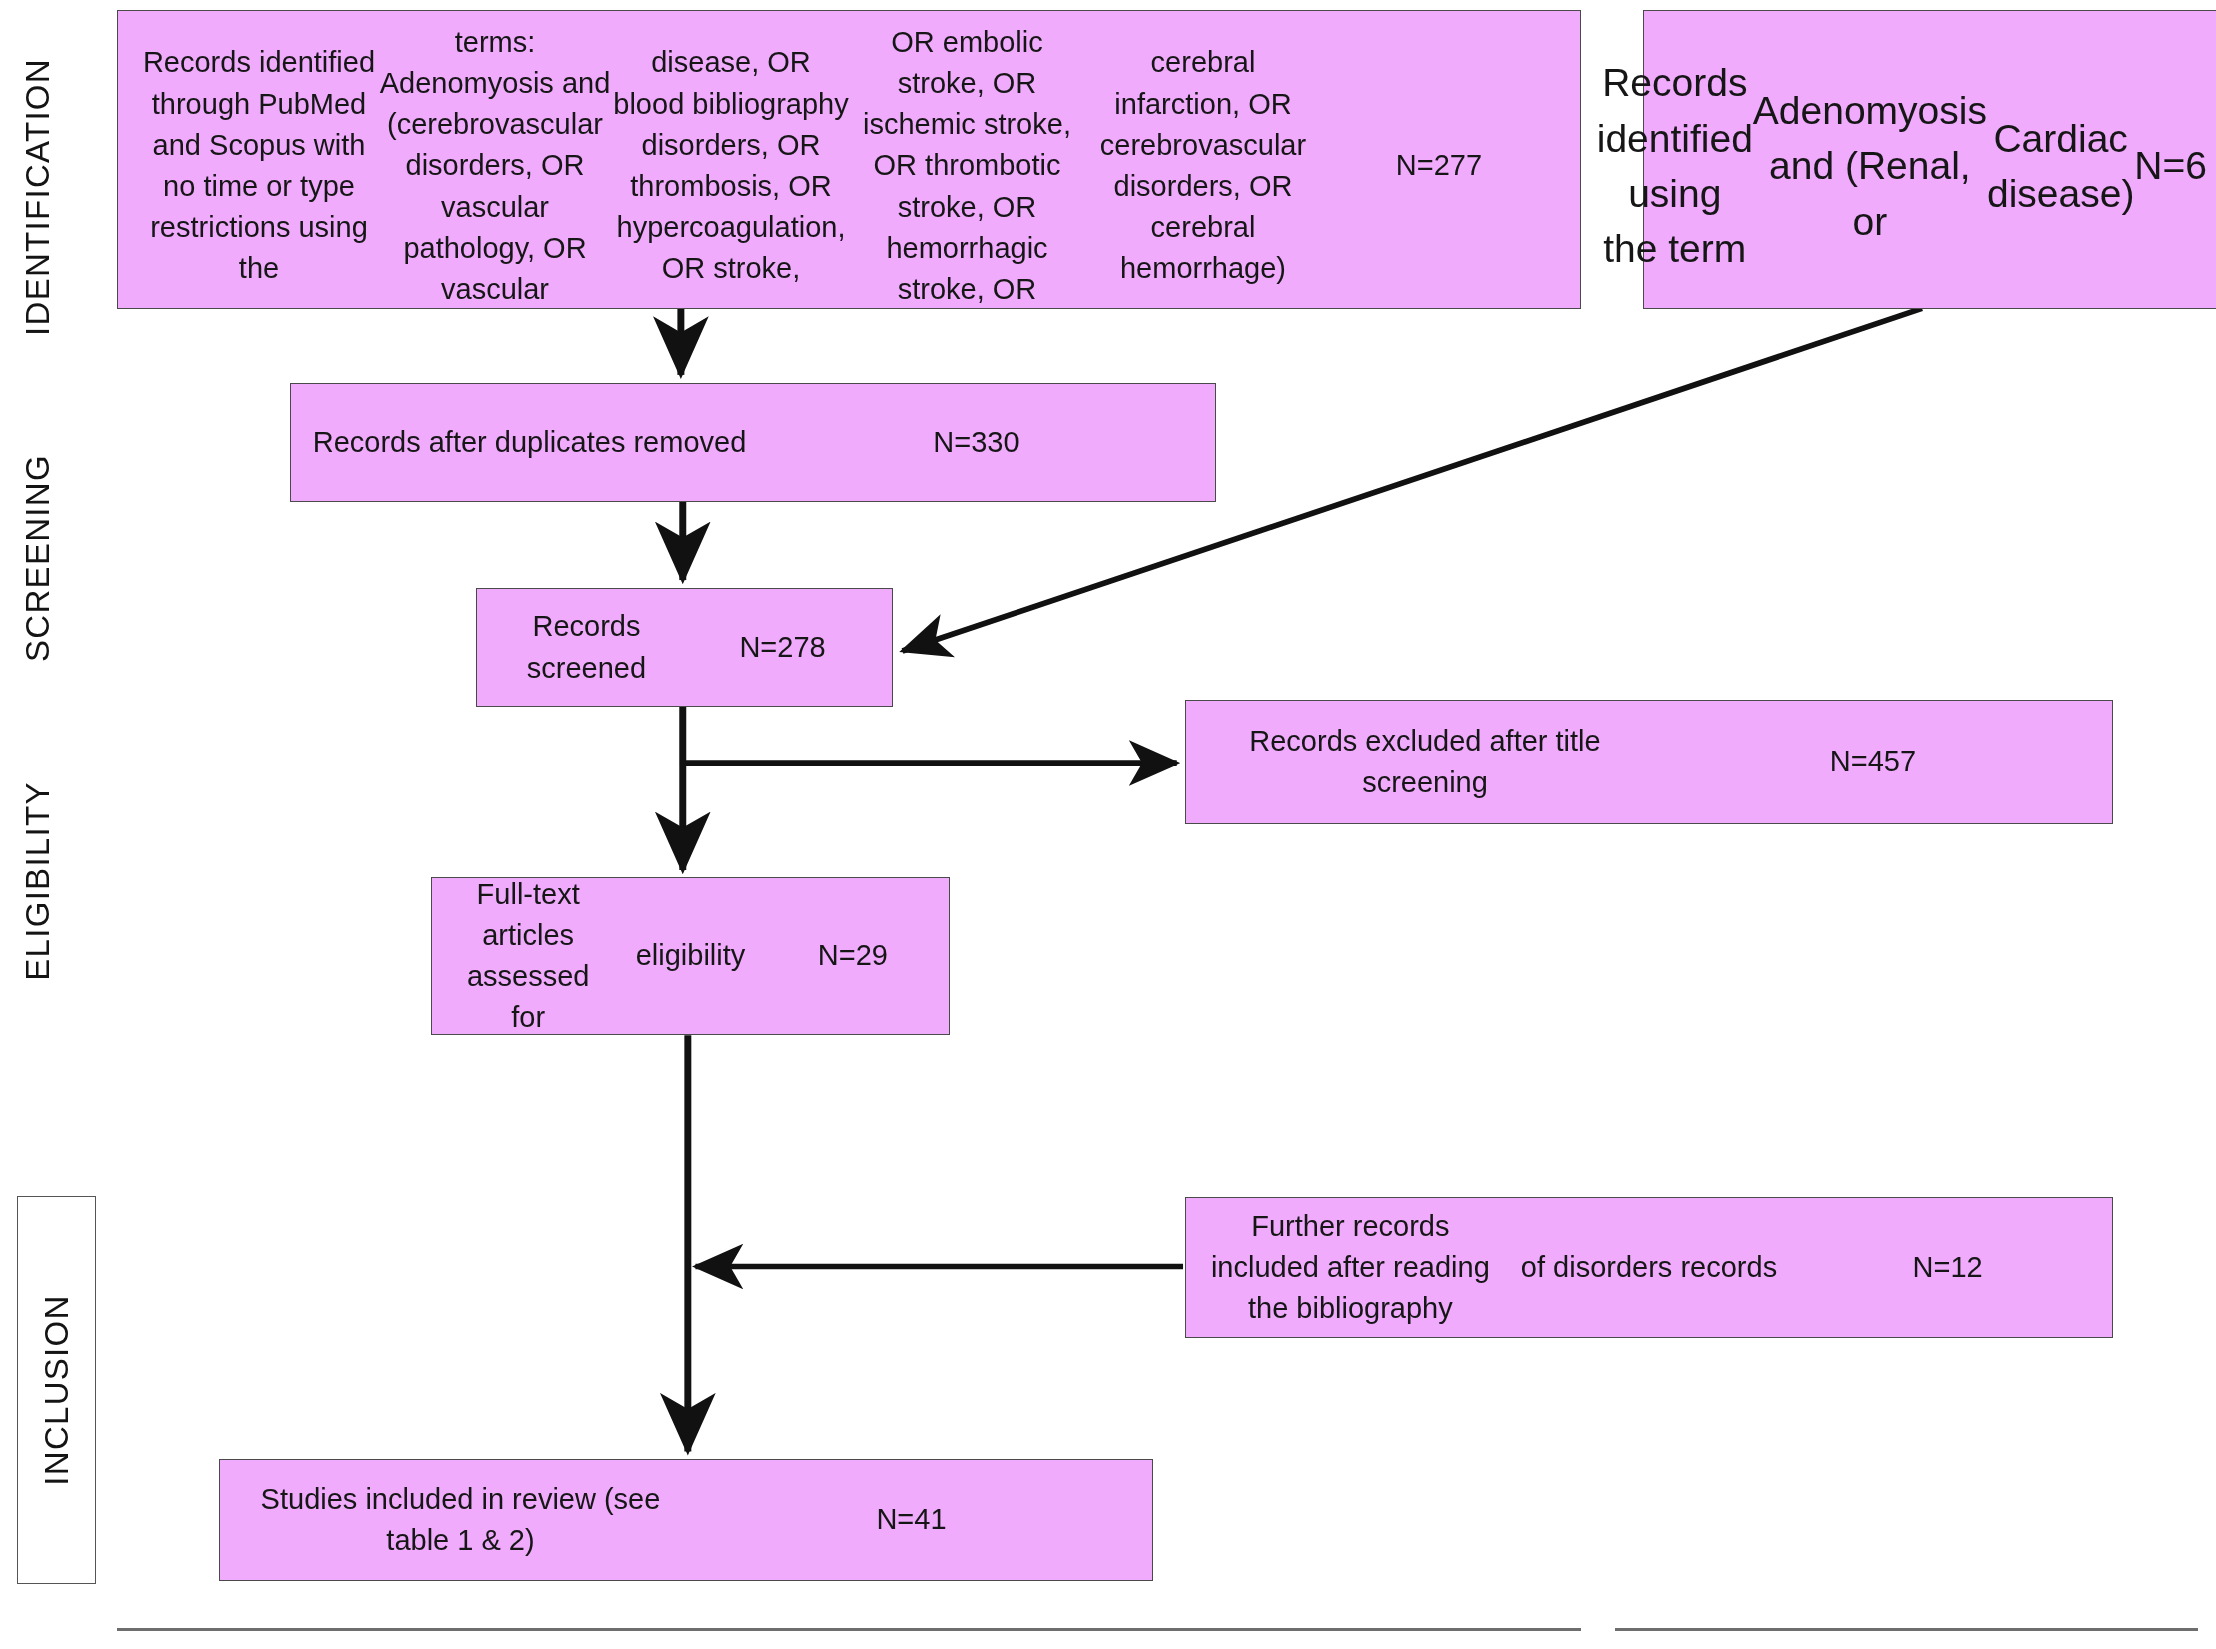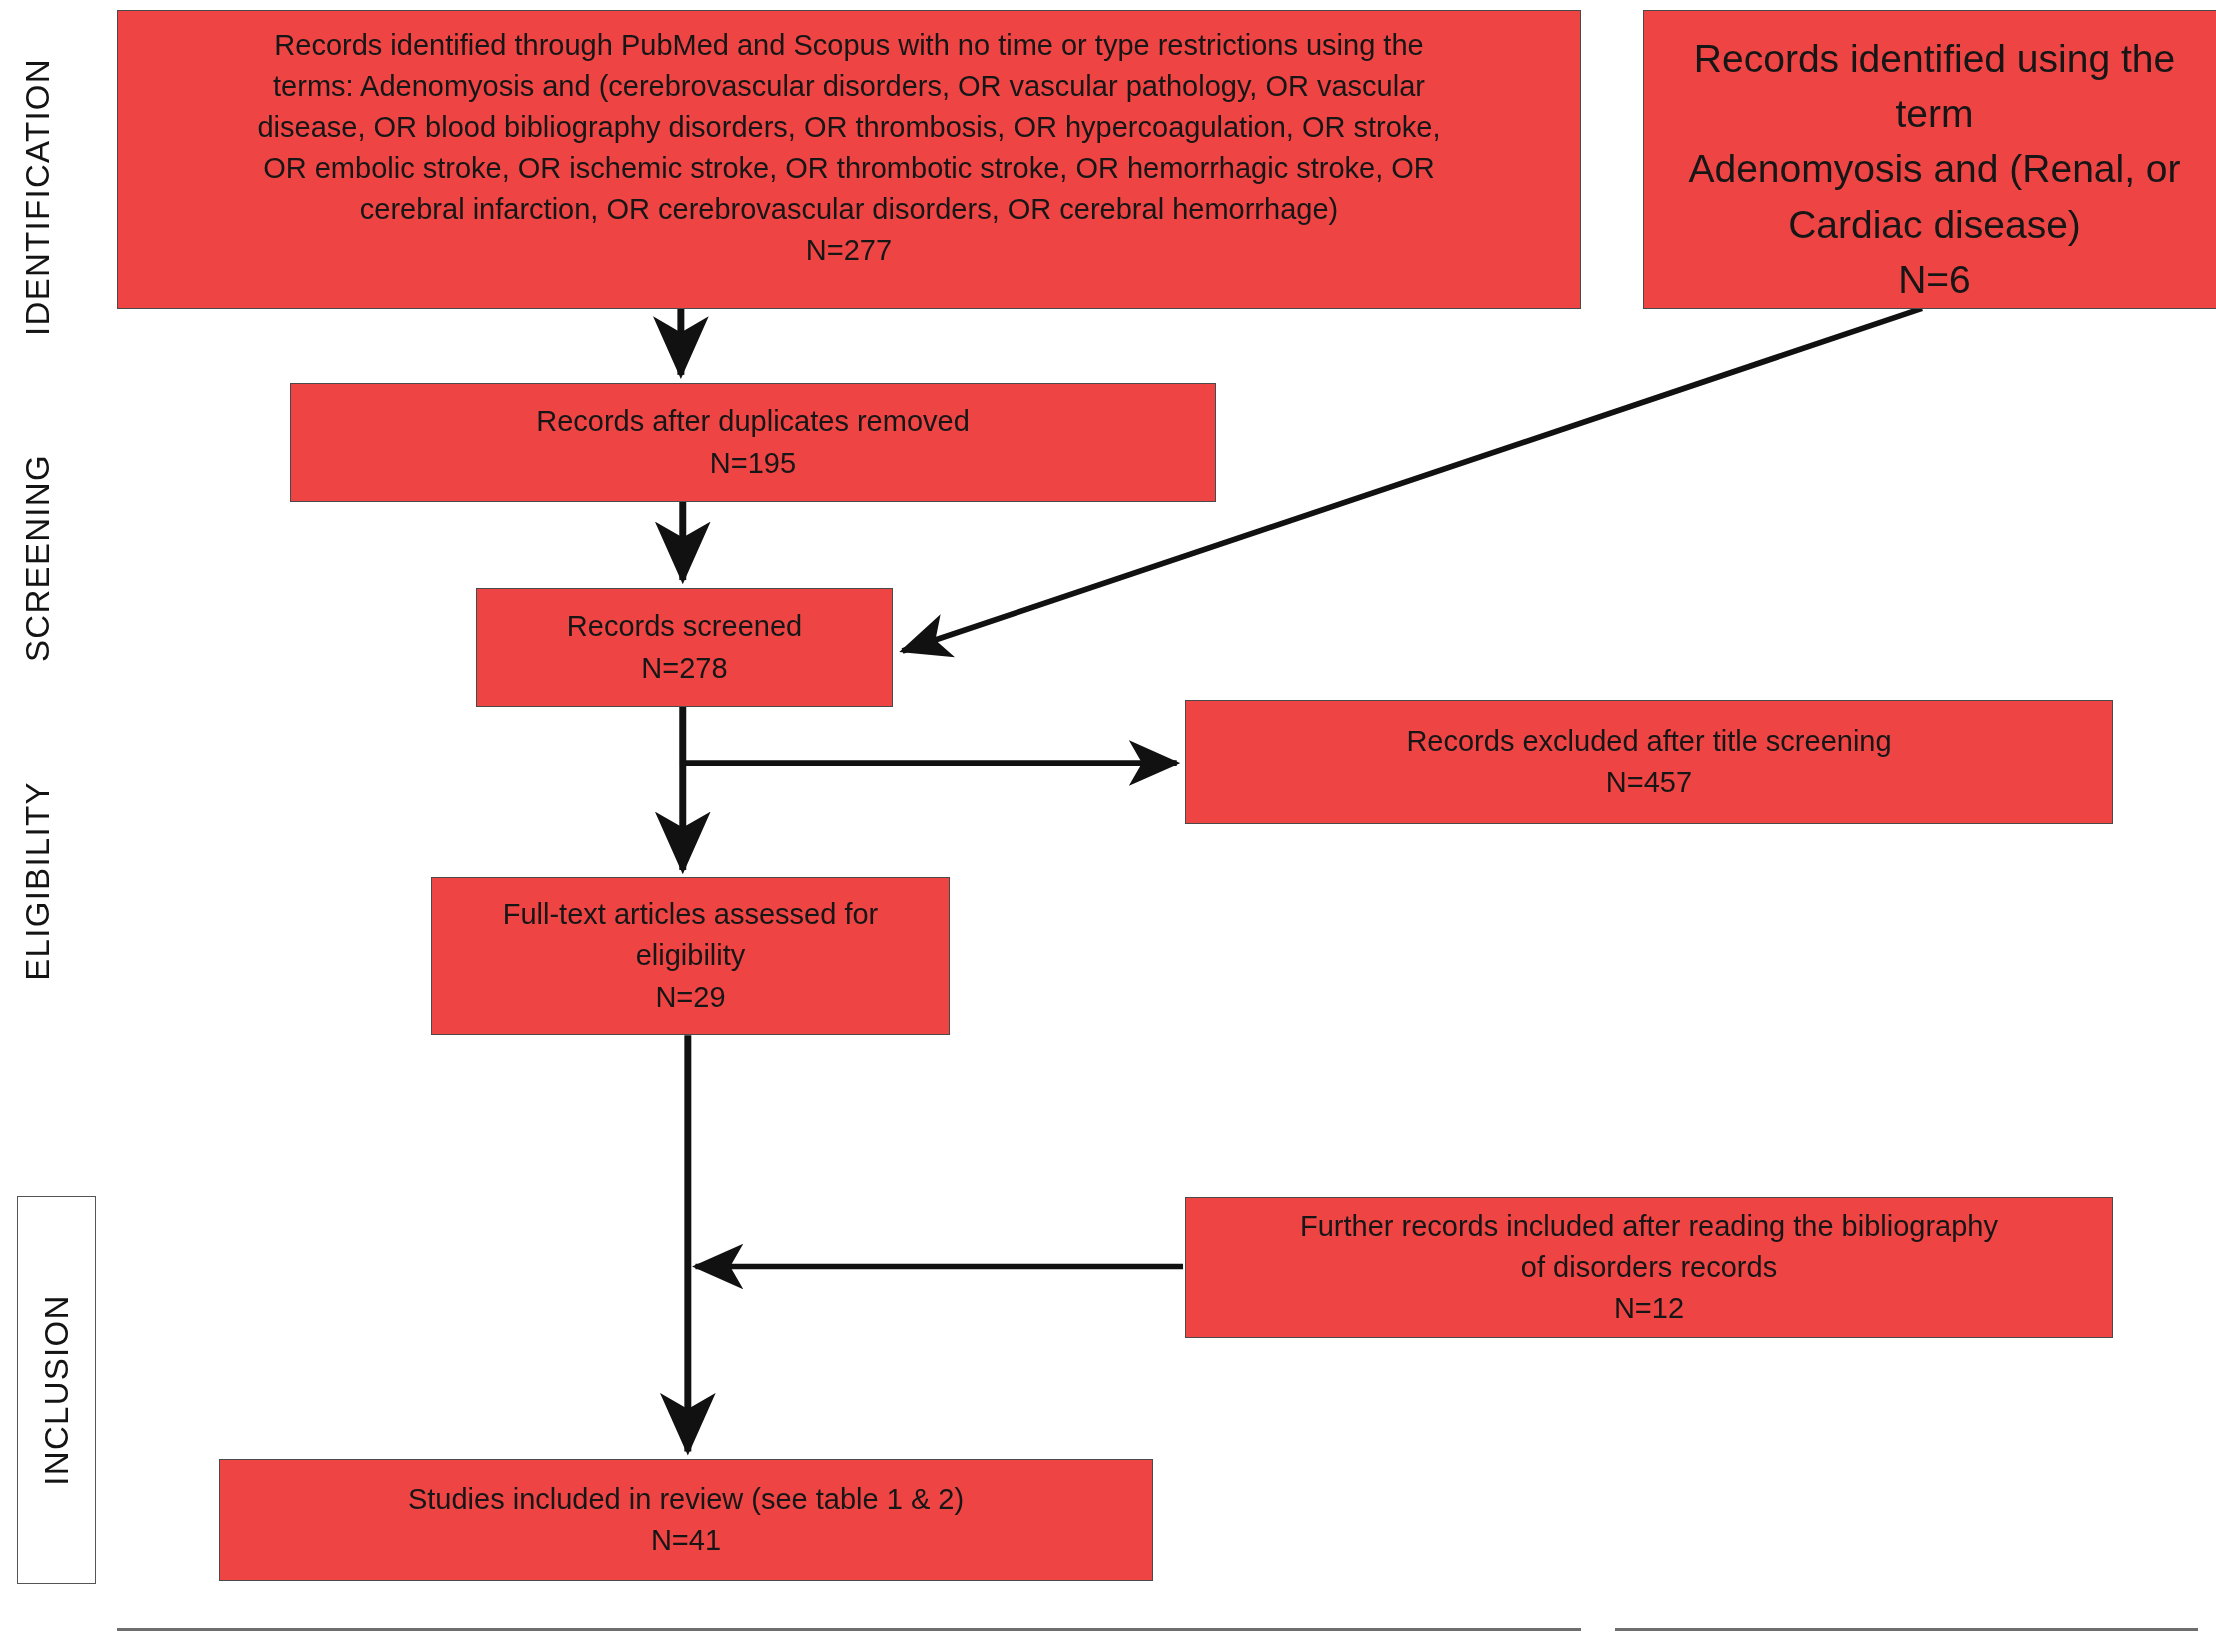--- a/index.html
+++ b/index.html
@@ -16,24 +16,23 @@
     width: 2216px;
     height: 1649px;
     background: #ffffff;
     overflow: hidden;
   }
 
   
   .node {
     position: absolute;
     box-sizing: border-box;
-    background: #ef4444;
+    background: #f0abfc;
     border: 1.9px solid #4a4a4a;
     display: flex;
-    flex-direction: column;
     align-items: center;
     justify-content: center;
     text-align: center;
     line-height: 1.42;
     color: #161616;
   }
   .node .line {
     display: block;
     width: 100%;
   }
@@ -158,21 +157,21 @@
 
   <div class="node" id="node-identification-extra">
     <span class="line">Records identified using the term</span>
     <span class="line">Adenomyosis and (Renal, or</span>
     <span class="line">Cardiac disease)</span>
     <span class="line">N=6</span>
   </div>
 
   <div class="node" id="node-duplicates">
     <span class="line">Records after duplicates removed</span>
-    <span class="line">N=195</span>
+    <span class="line">N=330</span>
   </div>
 
   <div class="node" id="node-screened">
     <span class="line">Records screened</span>
     <span class="line">N=278</span>
   </div>
 
   <div class="node" id="node-excluded">
     <span class="line">Records excluded after title screening</span>
     <span class="line">N=457</span>

